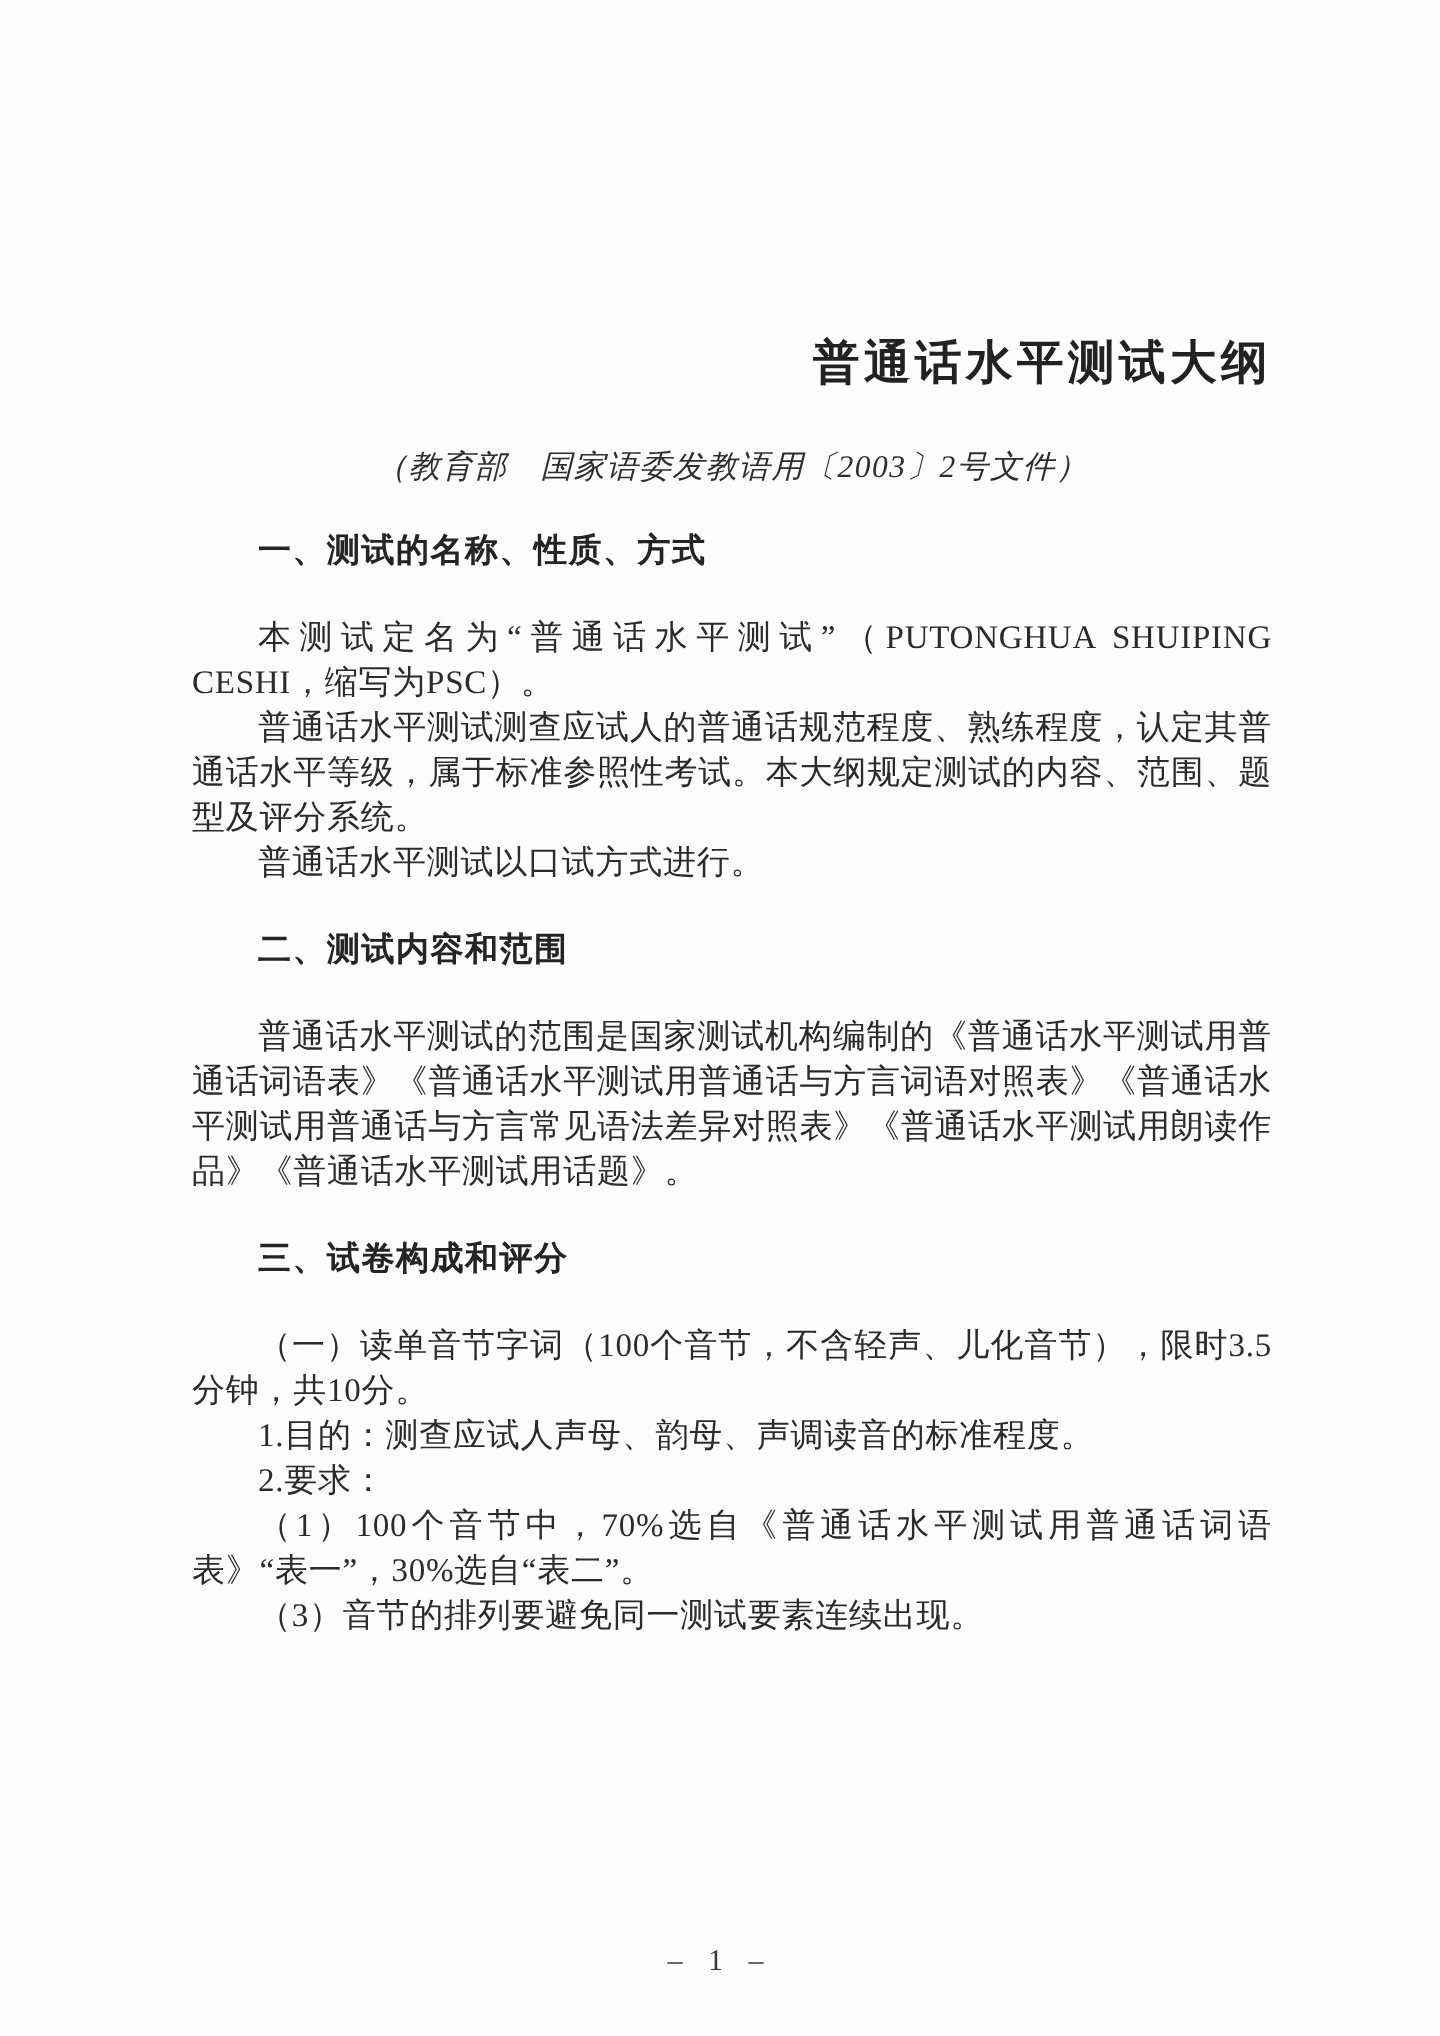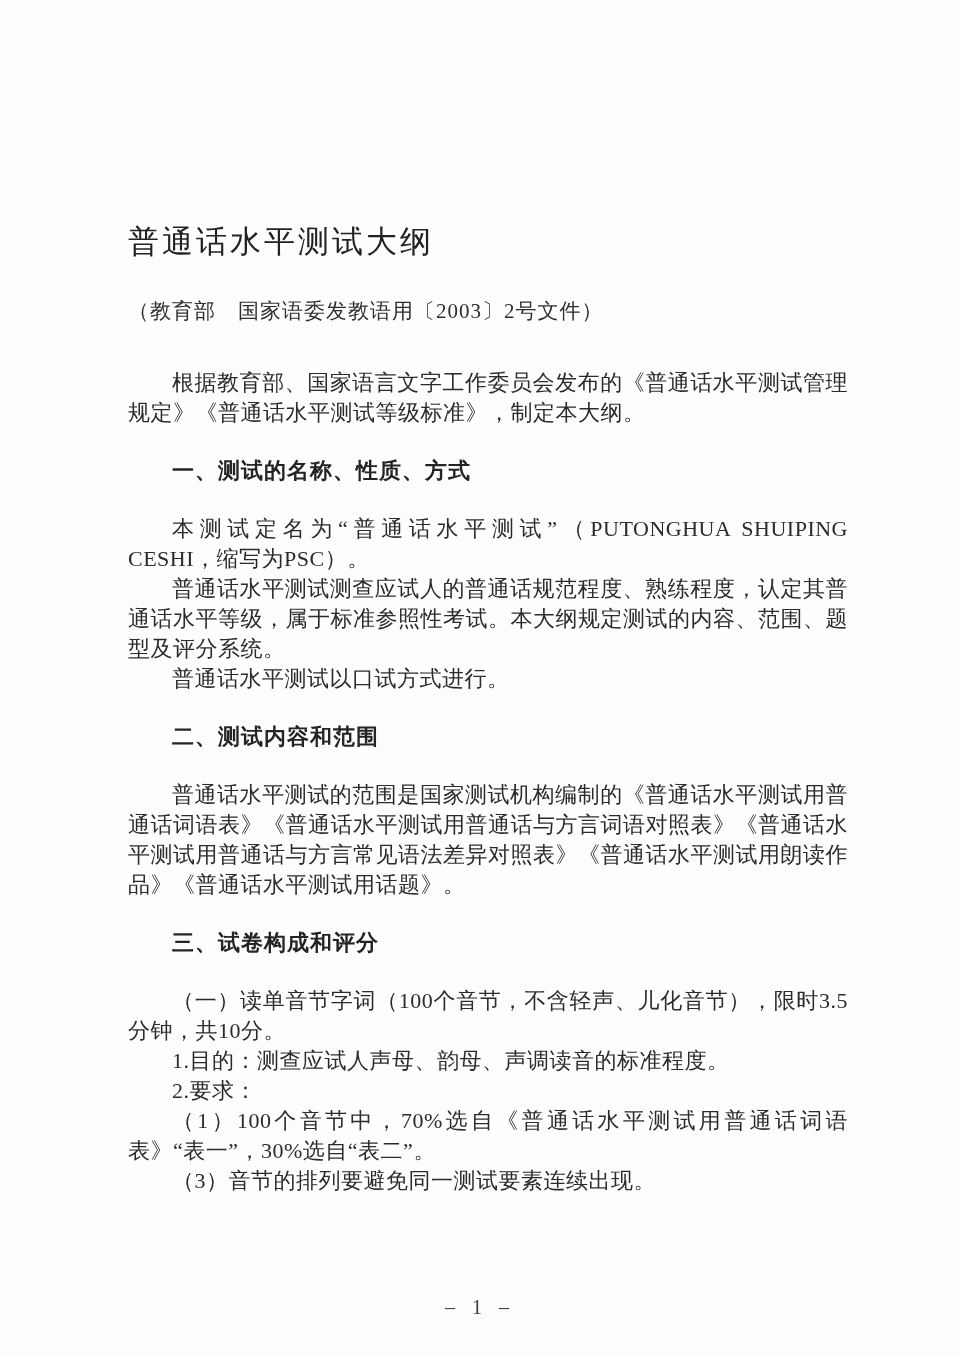--- a/index.html
+++ b/index.html
@@ -14,30 +14,32 @@
     box-sizing: border-box;
     background: #fdfdfd;
     color: #2b2b2b;
     font-family: "Liberation Serif", "DejaVu Serif", serif;
     padding: 222px 112px 0 128px;
     overflow: hidden;
   }
   .title {
     margin: 0;
     font-size: 31px;
-    font-weight: normal;
+    font-weight: bold;
     line-height: 40px;
-    text-align: left;
+    text-align: right;
     letter-spacing: 3px;
     color: #222;
   }
   .subtitle {
     margin-top: 36px;
     font-size: 21px;
     line-height: 26px;
+    text-align: center;
+    font-style: italic;
     letter-spacing: 1px;
     color: #2e2e2e;
   }
   .body-para {
     margin: 0;
     font-size: 22px;
     line-height: 30px;
     text-indent: 2em;
     text-align: justify;
     letter-spacing: 0.5px;
@@ -69,21 +71,20 @@
 </style>
 </head>
 <body>
 
 <div class="page">
 
   <h1 class="title">普通话水平测试大纲</h1>
 
   <div class="subtitle">（教育部　国家语委发教语用〔2003〕2号文件）</div>
 
-  <p class="body-para intro">根据教育部、国家语言文字工作委员会发布的《普通话水平测试管理规定》《普通话水平测试等级标准》，制定本大纲。</p>
 
   <h2 class="sec-heading">一、测试的名称、性质、方式</h2>
   <p class="body-para">本测试定名为“普通话水平测试”（PUTONGHUA SHUIPING CESHI，缩写为PSC）。</p>
   <p class="body-para">普通话水平测试测查应试人的普通话规范程度、熟练程度，认定其普通话水平等级，属于标准参照性考试。本大纲规定测试的内容、范围、题型及评分系统。</p>
   <p class="body-para">普通话水平测试以口试方式进行。</p>
 
   <h2 class="sec-heading">二、测试内容和范围</h2>
   <p class="body-para">普通话水平测试的范围是国家测试机构编制的《普通话水平测试用普通话词语表》《普通话水平测试用普通话与方言词语对照表》《普通话水平测试用普通话与方言常见语法差异对照表》《普通话水平测试用朗读作品》《普通话水平测试用话题》。</p>
 
   <h2 class="sec-heading">三、试卷构成和评分</h2>

